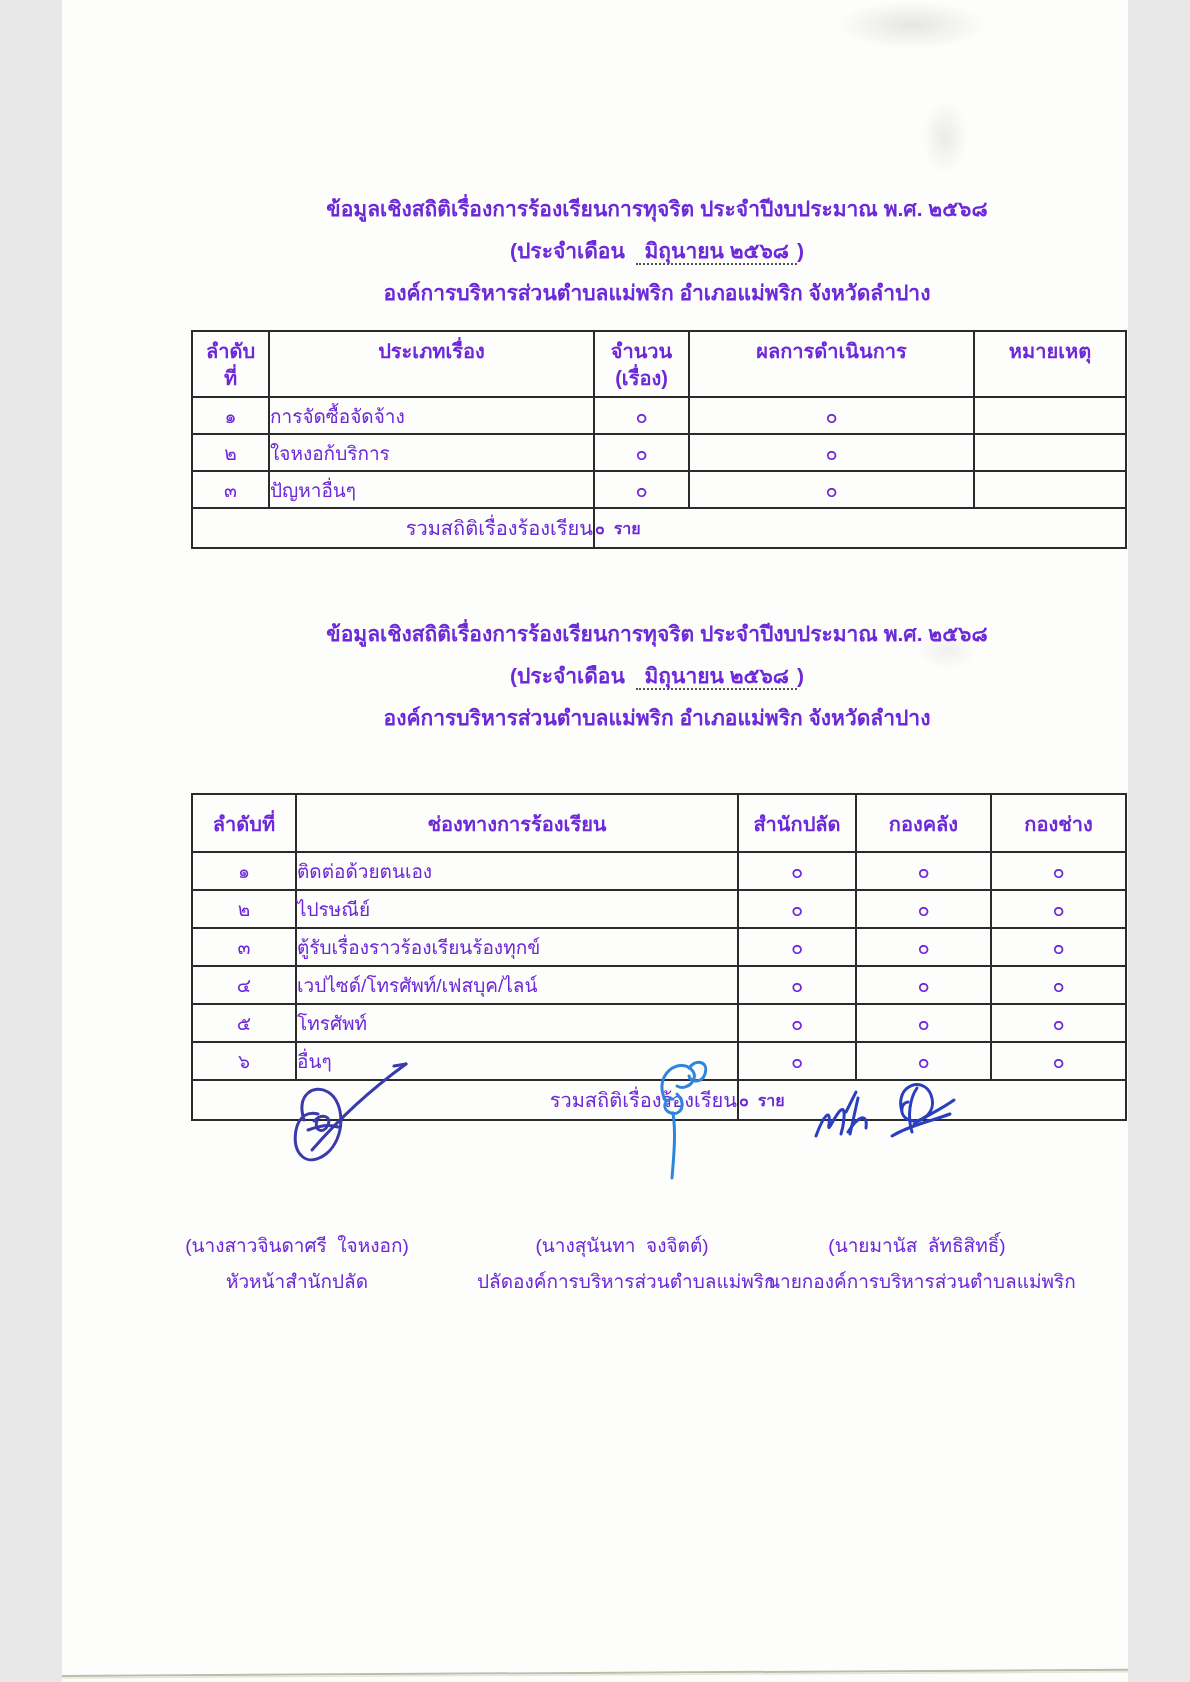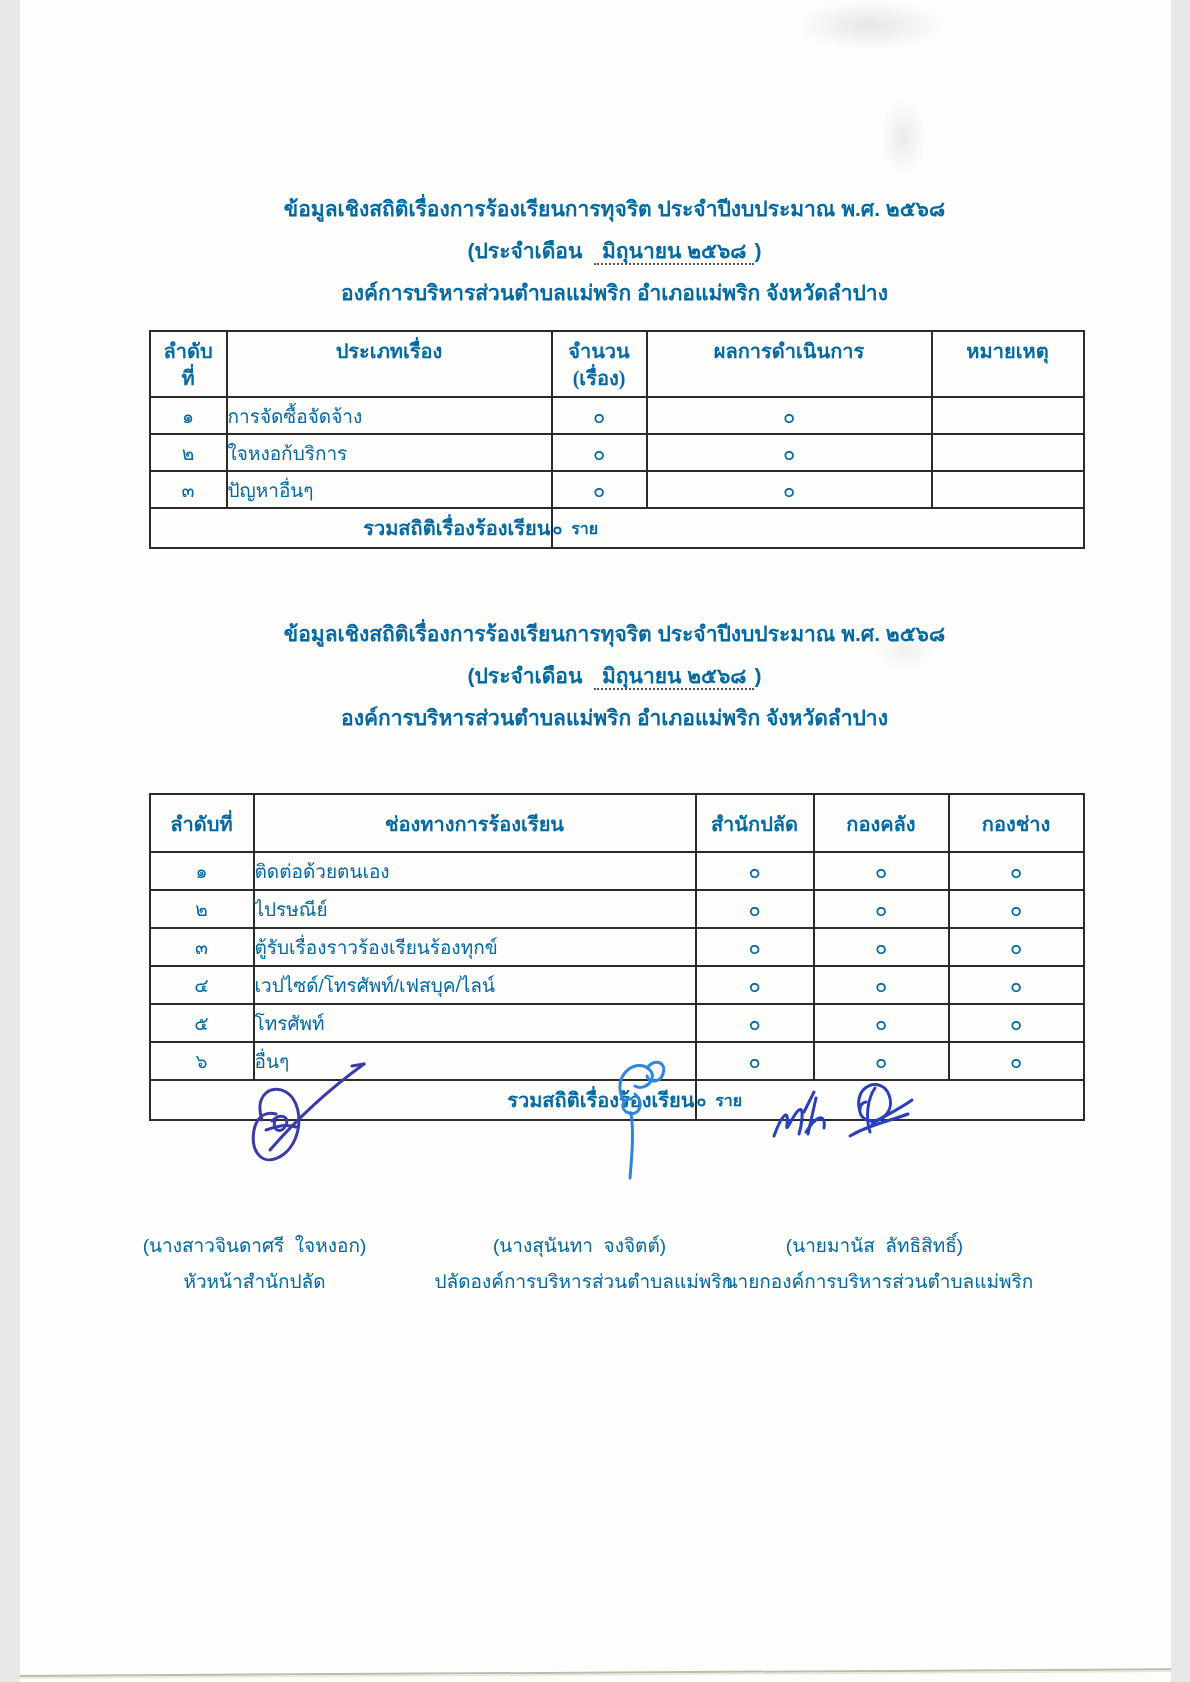--- a/index.html
+++ b/index.html
@@ -1,18 +1,18 @@
 <!DOCTYPE html>
 <html><head>
 <meta charset="utf-8">
 <style>
   html,body{margin:0;padding:0;background:#e8e8e8;}
   .page{
-    position:relative;width:1151px;height:1682px;margin:0 auto;
-    background:#fdfdfb;overflow:hidden;color:#0369a1;
+    position:relative;width:1066px;height:1682px;margin:0 auto;
+    background:#fdfdfb;overflow:hidden;color:#6d28d9;
     font-family:"Liberation Sans",sans-serif;
   }
   
   .smudge{position:absolute;pointer-events:none;}
   .smudge-a{left:775px;top:0;width:150px;height:50px;
     background:radial-gradient(ellipse at center,rgba(175,175,172,.30),rgba(175,175,172,0) 70%);}
   .smudge-b{left:860px;top:100px;width:46px;height:75px;
     background:radial-gradient(ellipse at center,rgba(170,170,168,.22),rgba(170,170,168,0) 70%);}
   .smudge-c{left:855px;top:630px;width:60px;height:40px;
     background:radial-gradient(ellipse at center,rgba(180,180,176,.18),rgba(180,180,176,0) 70%);}
@@ -22,29 +22,29 @@
   .tb-1{top:188px;}
   .tb-2{top:613px;}
   .dotted{border-bottom:2px dotted #555;padding:0 8px 1px 8px;}
 
   table.tbl{position:absolute;left:129px;width:934px;border-collapse:collapse;
     table-layout:fixed;font-size:19px;}
   .tbl1{top:330px;}
   .tbl2{top:793px;}
   .tbl th,.tbl td{border:2px solid #2b2b2b;padding:0;}
   .tbl th{font-weight:bold;font-size:20px;vertical-align:top;padding-top:6px;line-height:27px;}
-  .tbl1 thead th{height:58px;font-family:Liberation Serif, serif;}
+  .tbl1 thead th{height:58px;}
   .tbl2 thead th{height:40px;padding-top:16px;}
   .tbl1 tbody td{height:35px;}
   .tbl2 tbody td{height:36px;}
   .tbl td{vertical-align:middle;}
   .c{text-align:center;}
   .lbl{text-align:left;padding-left:12px;border-radius:9px;}
   .zero{font-size:20px;}
-  .f-lab{font-weight:bold;text-align:right;padding-right:14px;font-size:20px;height:38px !important;}
+  .f-lab{font-weight:normal;text-align:right;padding-right:14px;font-size:20px;height:38px !important;}
   .f-val{font-weight:bold;text-align:left;white-space:pre;font-size:16px;height:38px !important;}
 
   .sig-svg{position:absolute;}
   .sig-name,.sig-title{position:absolute;text-align:center;font-size:19px;
     white-space:pre;line-height:26px;}
   .sig-name{top:1233px;}
   .sig-title{top:1269px;}
   .sn-1,.st-1{left:100px;width:270px;text-align:center;}
   .sn-2,.st-2{left:415px;width:290px;}
   .sn-3,.st-3{left:705px;width:300px;}

